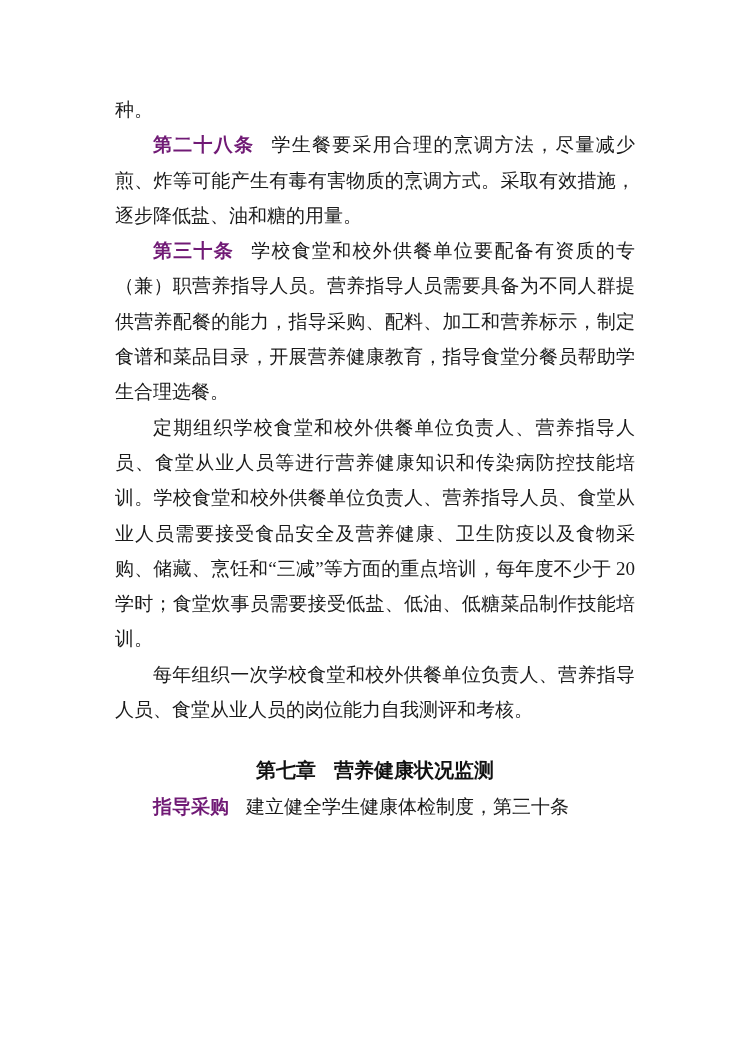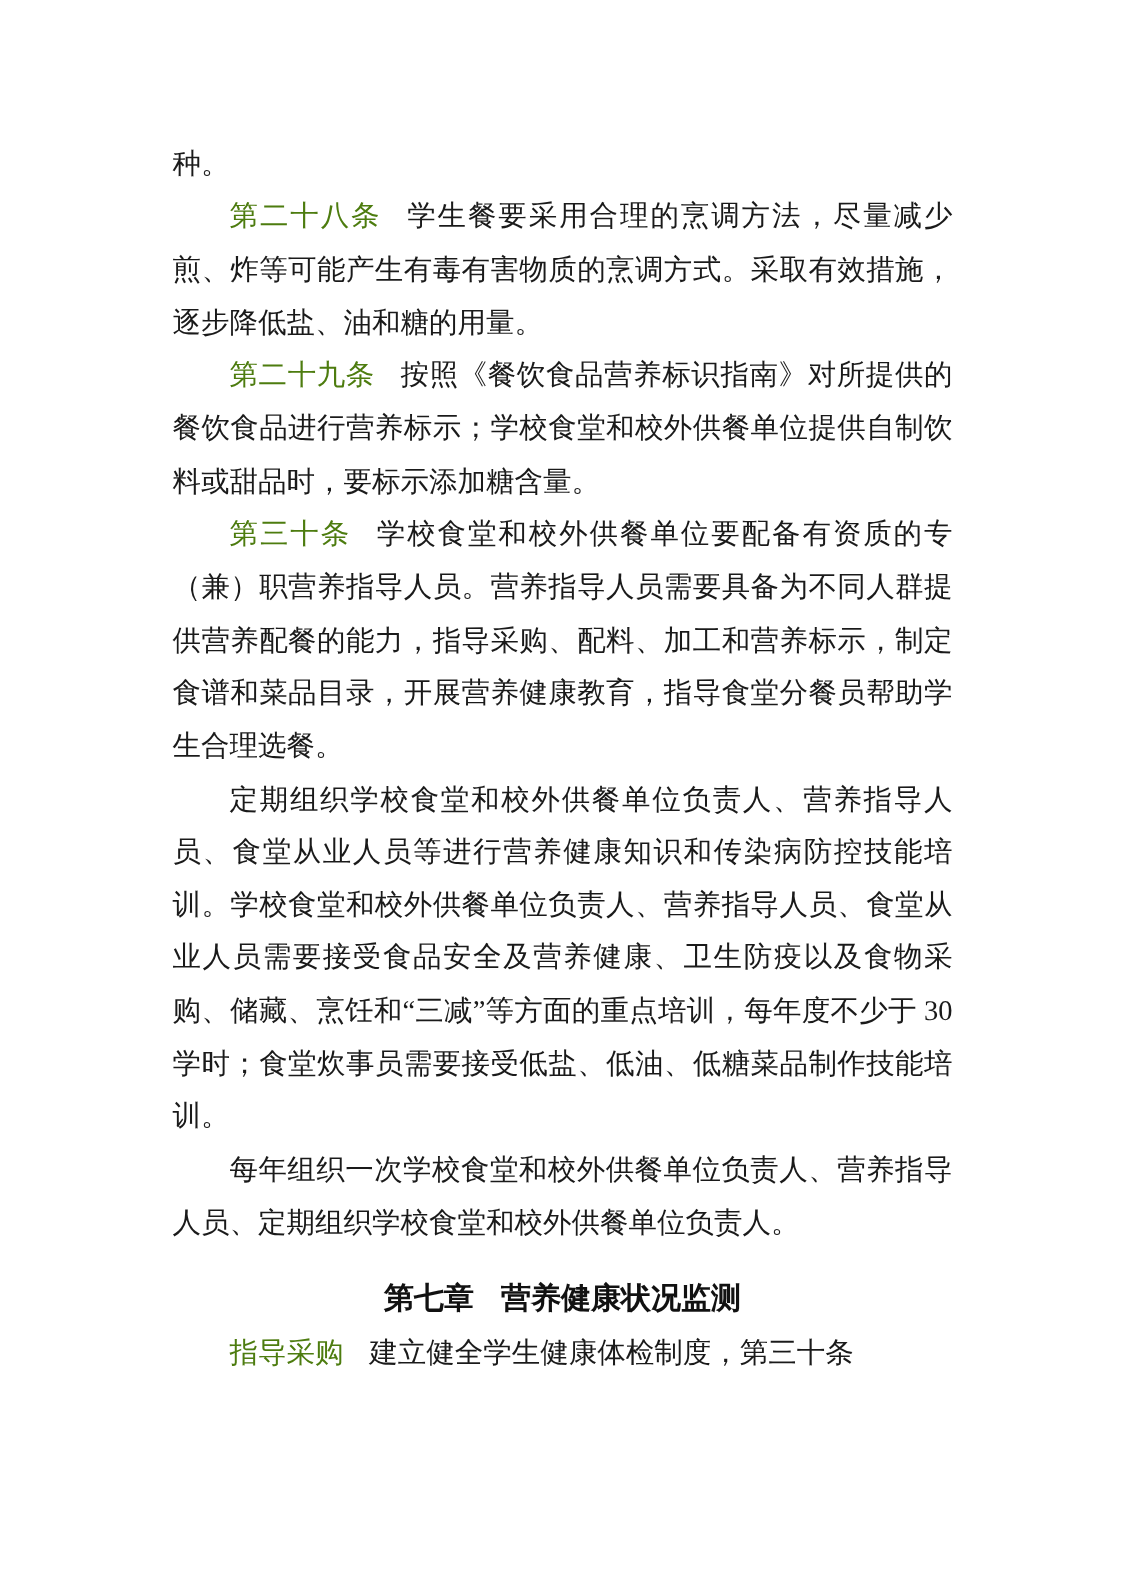--- a/index.html
+++ b/index.html
@@ -25,26 +25,26 @@
     text-align: justify;
     text-justify: inter-character;
     text-indent: 2em;
     word-break: break-all;
   }
   .para.no-indent {
     text-indent: 0;
   }
   .term {
     font-family: "Liberation Sans", "DejaVu Sans", sans-serif;
-    font-weight: normal;
+    font-weight: bold;
     margin-right: 0.9em;
-    color: #4d7c0f;
+    color: #701a75;
   }
   .chapter {
-    margin: 16px 0 0 0;
+    margin: 26px 0 0 0;
     text-align: center;
     font-family: "Liberation Sans", "DejaVu Sans", sans-serif;
     font-weight: bold;
     font-size: 20px;
     line-height: 35.3px;
     color: #111111;
   }
   .chapter-num {
     margin-right: 0.9em;
   }
@@ -53,31 +53,28 @@
 <body>
 
 <div class="page">
 
   <p class="para no-indent">种。</p>
 
   <p class="para">
     <b class="term">第二十八条</b><span>学生餐要采用合理的烹调方法，尽量减少煎、炸等可能产生有毒有害物质的烹调方式。采取有效措施，逐步降低盐、油和糖的用量。</span>
   </p>
 
-  <p class="para">
-    <b class="term">第二十九条</b><span>按照《餐饮食品营养标识指南》对所提供的餐饮食品进行营养标示；学校食堂和校外供餐单位提供自制饮料或甜品时，要标示添加糖含量。</span>
-  </p>
 
   <p class="para">
     <b class="term">第三十条</b><span>学校食堂和校外供餐单位要配备有资质的专（兼）职营养指导人员。营养指导人员需要具备为不同人群提供营养配餐的能力，指导采购、配料、加工和营养标示，制定食谱和菜品目录，开展营养健康教育，指导食堂分餐员帮助学生合理选餐。</span>
   </p>
 
-  <p class="para">定期组织学校食堂和校外供餐单位负责人、营养指导人员、食堂从业人员等进行营养健康知识和传染病防控技能培训。学校食堂和校外供餐单位负责人、营养指导人员、食堂从业人员需要接受食品安全及营养健康、卫生防疫以及食物采购、储藏、烹饪和“三减”等方面的重点培训，每年度不少于 30 学时；食堂炊事员需要接受低盐、低油、低糖菜品制作技能培训。</p>
+  <p class="para">定期组织学校食堂和校外供餐单位负责人、营养指导人员、食堂从业人员等进行营养健康知识和传染病防控技能培训。学校食堂和校外供餐单位负责人、营养指导人员、食堂从业人员需要接受食品安全及营养健康、卫生防疫以及食物采购、储藏、烹饪和“三减”等方面的重点培训，每年度不少于 20 学时；食堂炊事员需要接受低盐、低油、低糖菜品制作技能培训。</p>
 
-  <p class="para">每年组织一次学校食堂和校外供餐单位负责人、营养指导人员、定期组织学校食堂和校外供餐单位负责人。</p>
+  <p class="para">每年组织一次学校食堂和校外供餐单位负责人、营养指导人员、食堂从业人员的岗位能力自我测评和考核。</p>
 
   <h2 class="chapter">
     <span class="chapter-num">第七章</span><span>营养健康状况监测</span>
   </h2>
 
   <p class="para">
     <b class="term">指导采购</b><span>建立健全学生健康体检制度，第三十条</span>
   </p>
 
 </div>

